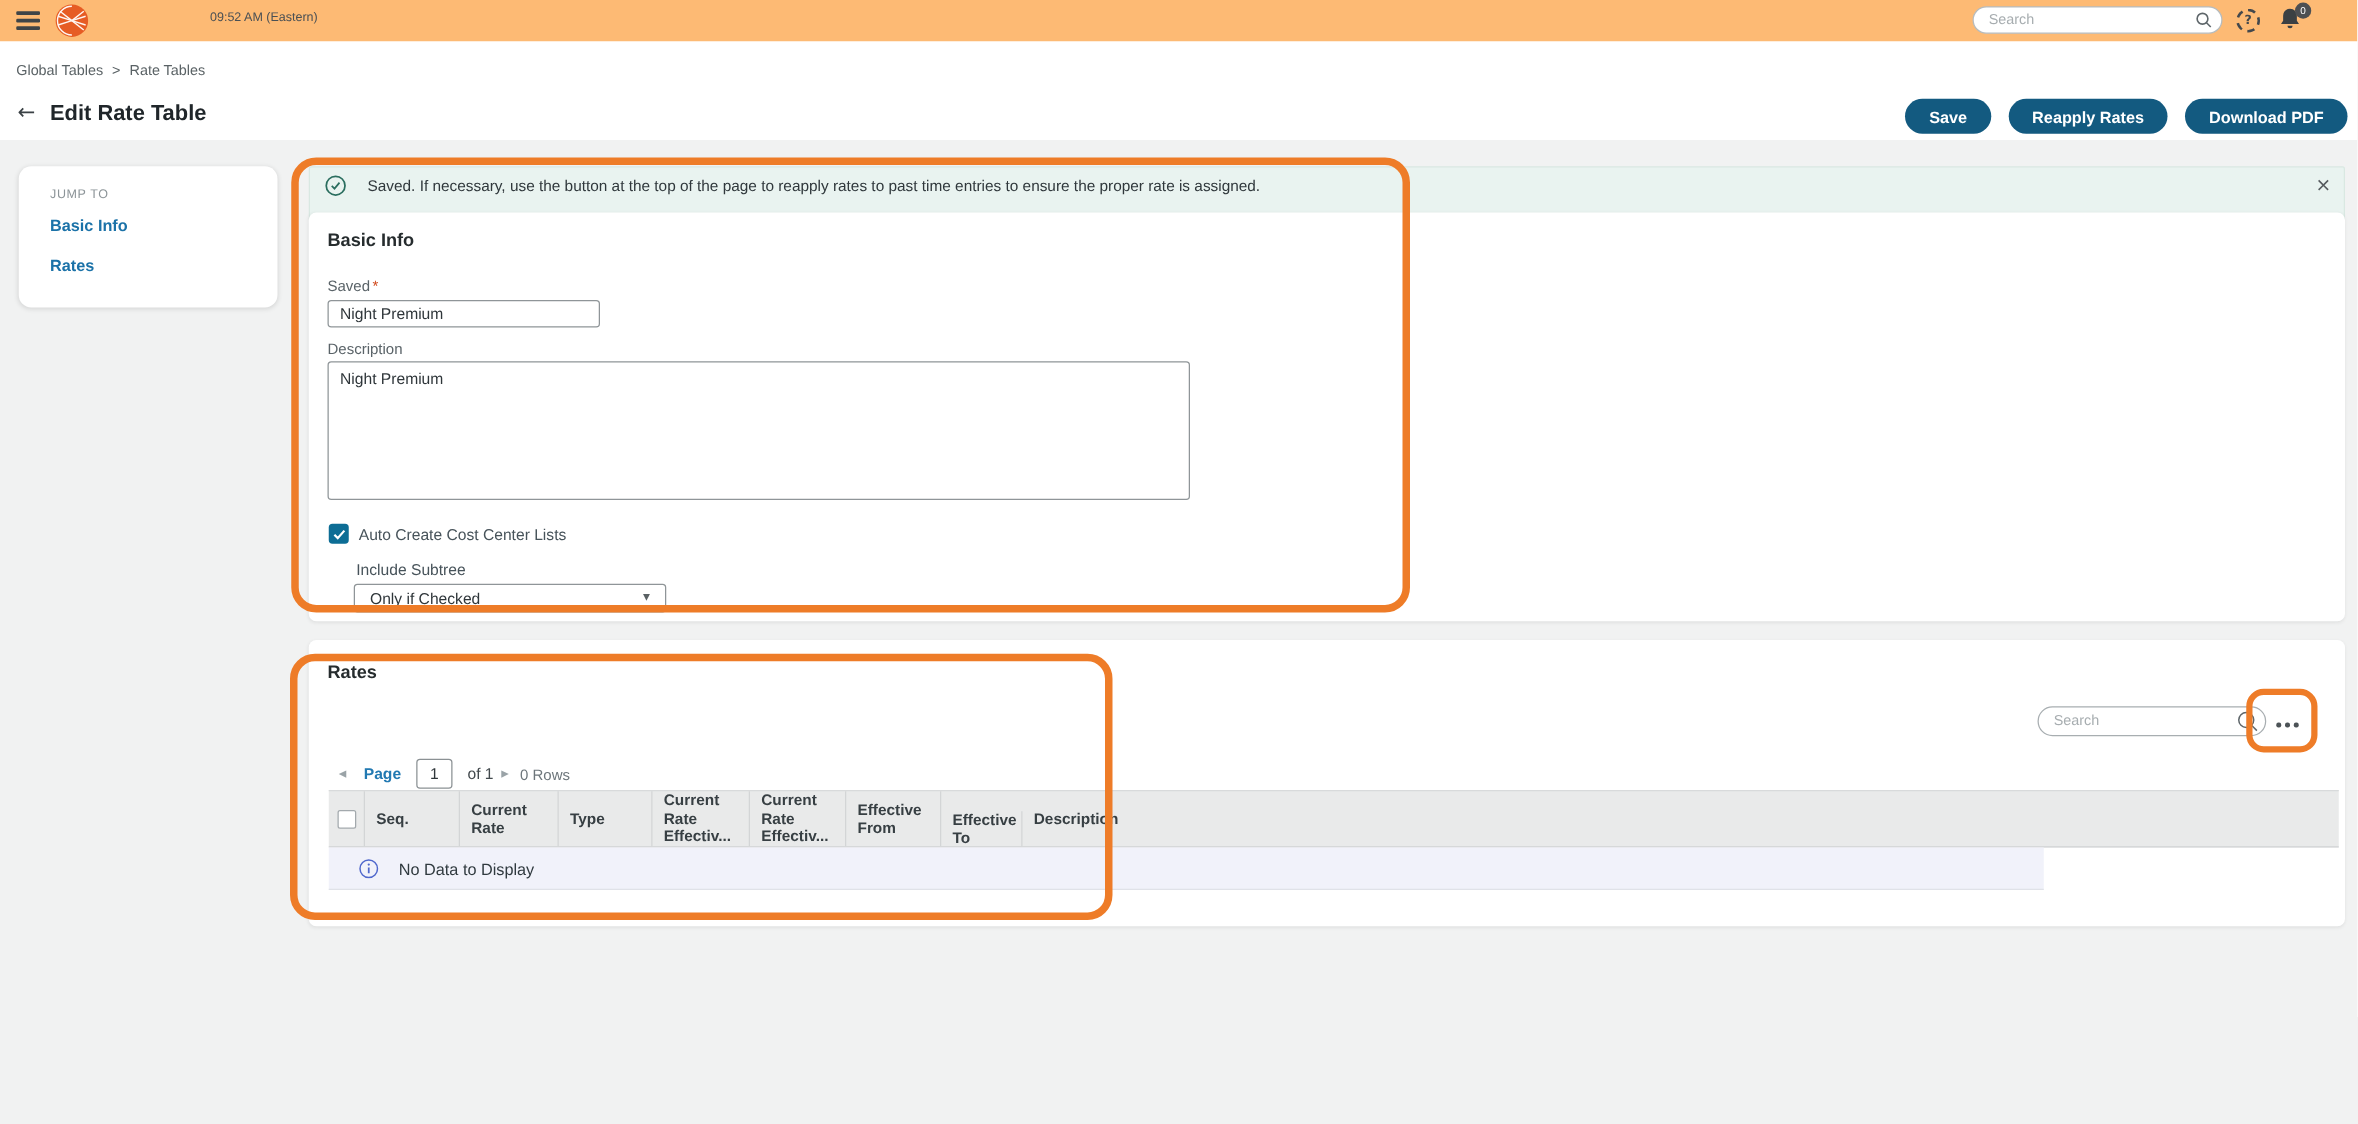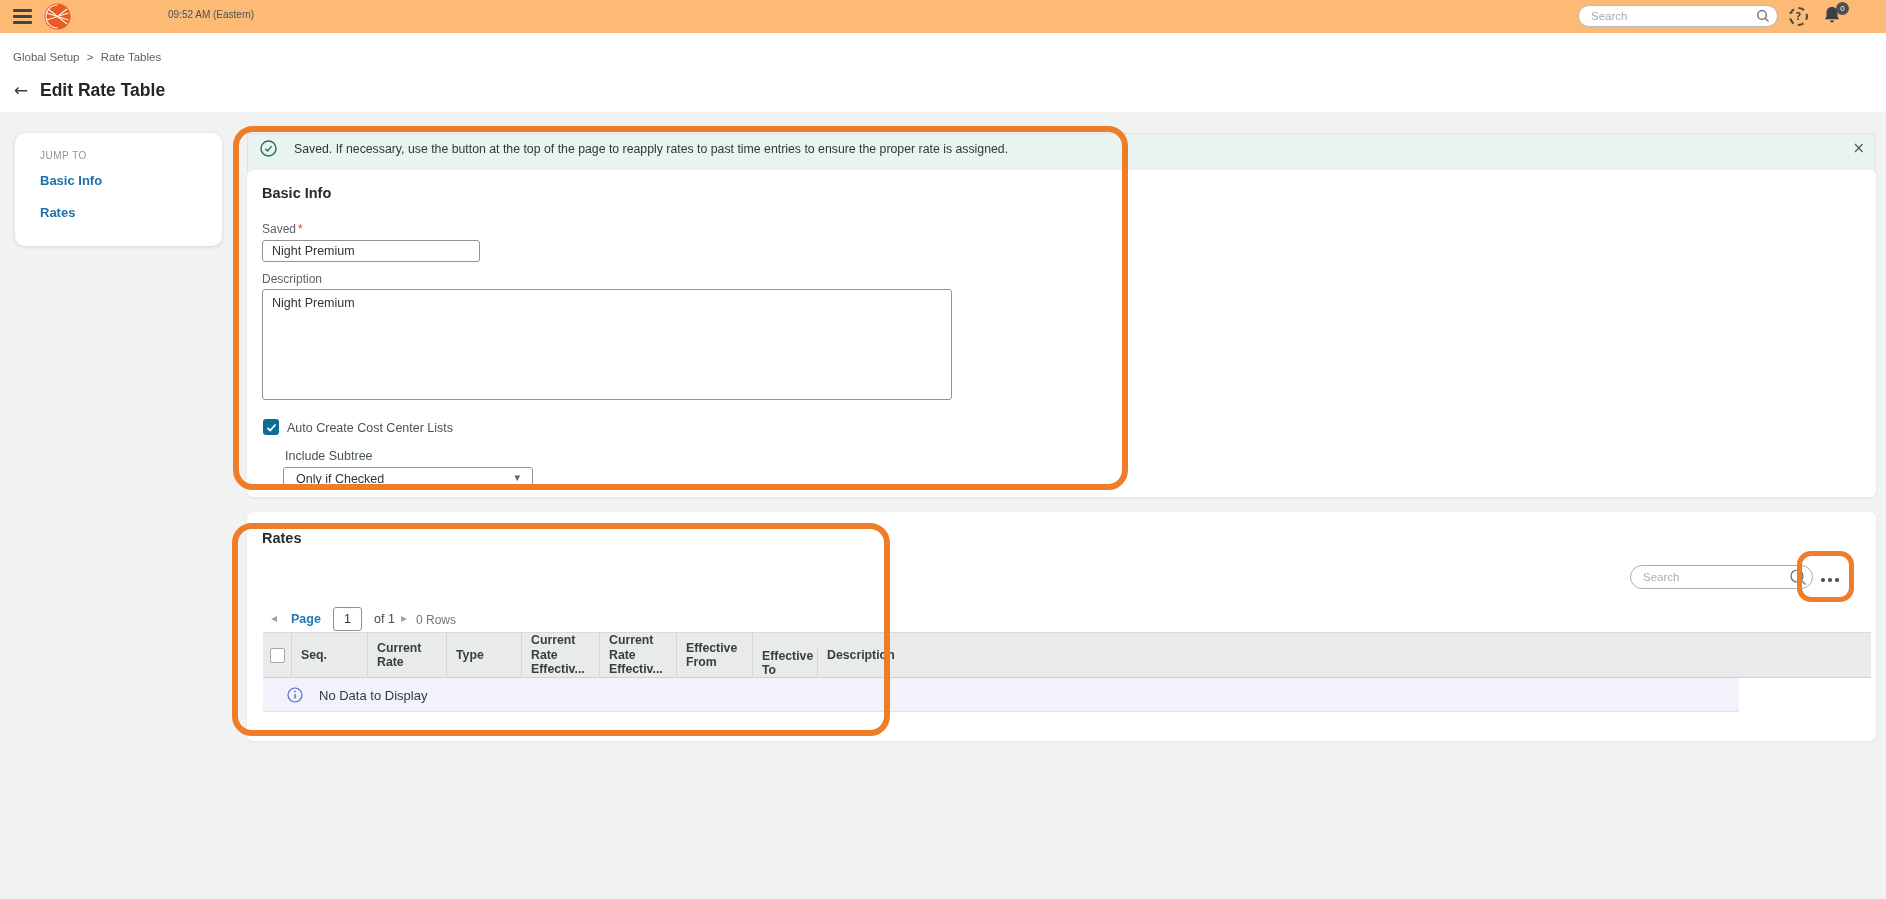--- a/index.html
+++ b/index.html
@@ -80,21 +80,21 @@
 
   
   .tbl-header { position: absolute; left: 16px; top: 120px; width: 1608px; height: 46px; background: #e9eaea; border-top: 1px solid #d8dadb; border-bottom: 1px solid #cfd2d3; display: flex; }
   .th { border-right: 1px solid #d3d5d6; display: flex; align-items: center; padding: 2px 8px 2px 9px; font-size: 12.3px; font-weight: 600; color: #373f43; line-height: 1.18; }
   .th.c0 { width: 29px; justify-content: center; padding: 0; }
   .th.c1 { width: 76px; } .th.c2 { width: 79px; } .th.c3 { width: 75px; }
   .th.c4 { width: 78px; } .th.c5 { width: 77px; } .th.c6 { width: 76px; }
   .th.c7 { width: 65px; margin-top: 16px; } .th.c8 { width: 70px; }
   .th.cfill { flex: 1; border-right: none; }
   .hdr-checkbox { width: 15px; height: 15px; border: 1px solid #a3a9ad; border-radius: 2px; background: #fff; cursor: pointer; }
-  .no-data-row { position: absolute; left: 16px; top: 166px; width: 1476px; height: 34px; background: #f1f2fa; border-bottom: 1px solid #e0e2e8; padding-left: 20px; }
+  .no-data-row { position: absolute; left: 16px; top: 166px; width: 1372px; height: 34px; background: #f1f2fa; border-bottom: 1px solid #e0e2e8; padding-left: 20px; }
   .info-icon { position: absolute; left: 24px; top: 9px; }
   .no-data-text { position: absolute; left: 56px; top: 10px; font-size: 13px; color: #303a3f; }
 
   
   .anno { position: absolute; border: 6px solid #ee7c28; border-radius: 20px; z-index: 50; pointer-events: none; }
   .anno-1 { left: 233px; top: 126px; width: 895px; height: 364px; }
   .anno-2 { left: 232px; top: 523px; width: 658px; height: 213px; }
   .anno-3 { left: 1797px; top: 551px; width: 57px; height: 51px; border-width: 5px; border-radius: 14px; }
 </style>
 </head>
@@ -144,28 +144,33 @@
         <path d="M10 2 C6.7 2 4.5 4.4 4.5 7.6 L4.5 11.5 L2.8 14.2 L17.2 14.2 L15.5 11.5 L15.5 7.6 C15.5 4.4 13.3 2 10 2 Z" fill="#3b4043"></path>
         <path d="M8 15.5 a2 2 0 0 0 4 0 Z" fill="#3b4043"></path>
       </svg>
       <span class="bell-badge">0</span>
     </div>
 
     <div class="avatar">SE</div>
   </div>
 
   <div class="breadcrumb">
-    <span class="crumb-link">Global Setup</span>
+    <span class="crumb-link">Global Tables</span>
     <span>&gt;</span>
     <span>Rate Tables</span>
   </div>
 
   <span class="back-arrow icon-glyph">←</span>
   <h1 class="page-title">Edit Rate Table</h1>
 
+  <div class="action-buttons">
+    <button class="btn-primary">Save</button>
+    <button class="btn-primary">Reapply Rates</button>
+    <button class="btn-primary">Download PDF</button>
+  </div>
 
   <div class="content-bg"></div>
 
   <div class="side-card">
     <div class="jump-label">JUMP TO</div>
     <div class="jump-link" style="top:40px">Basic Info</div>
     <div class="jump-link" style="top:72px">Rates</div>
   </div>
 
   <div class="alert-bar">

